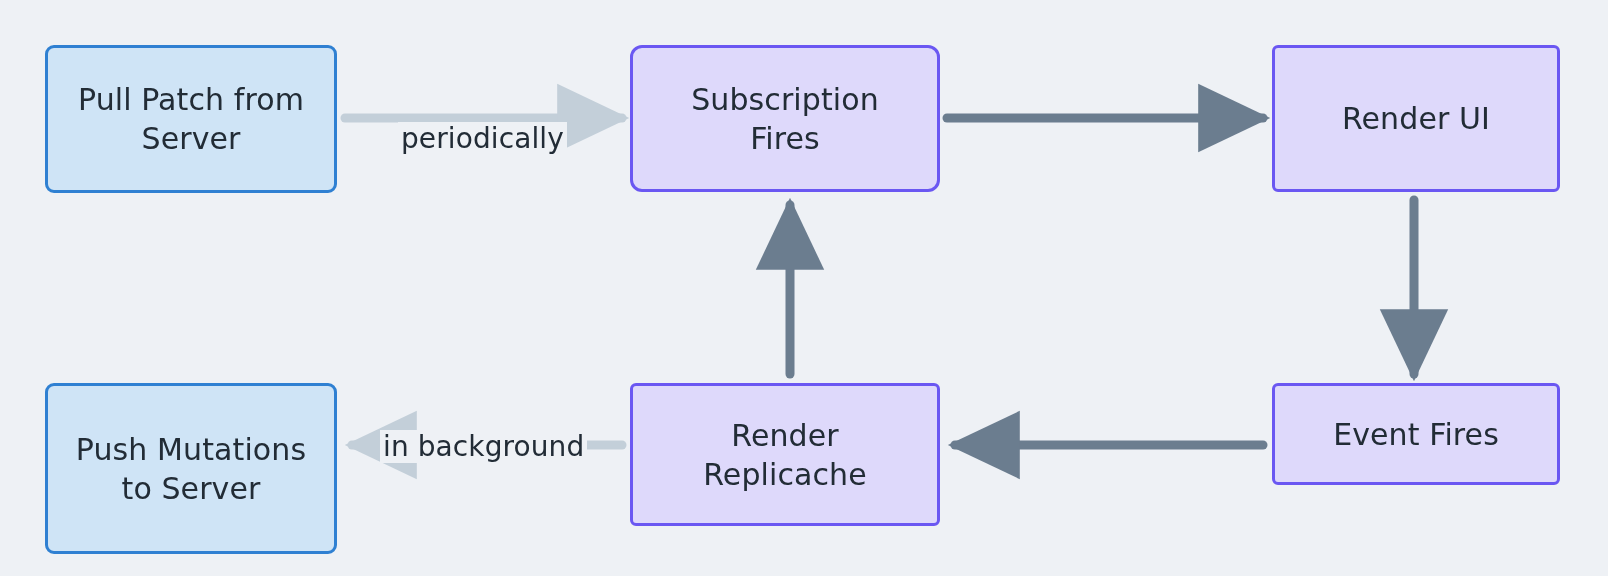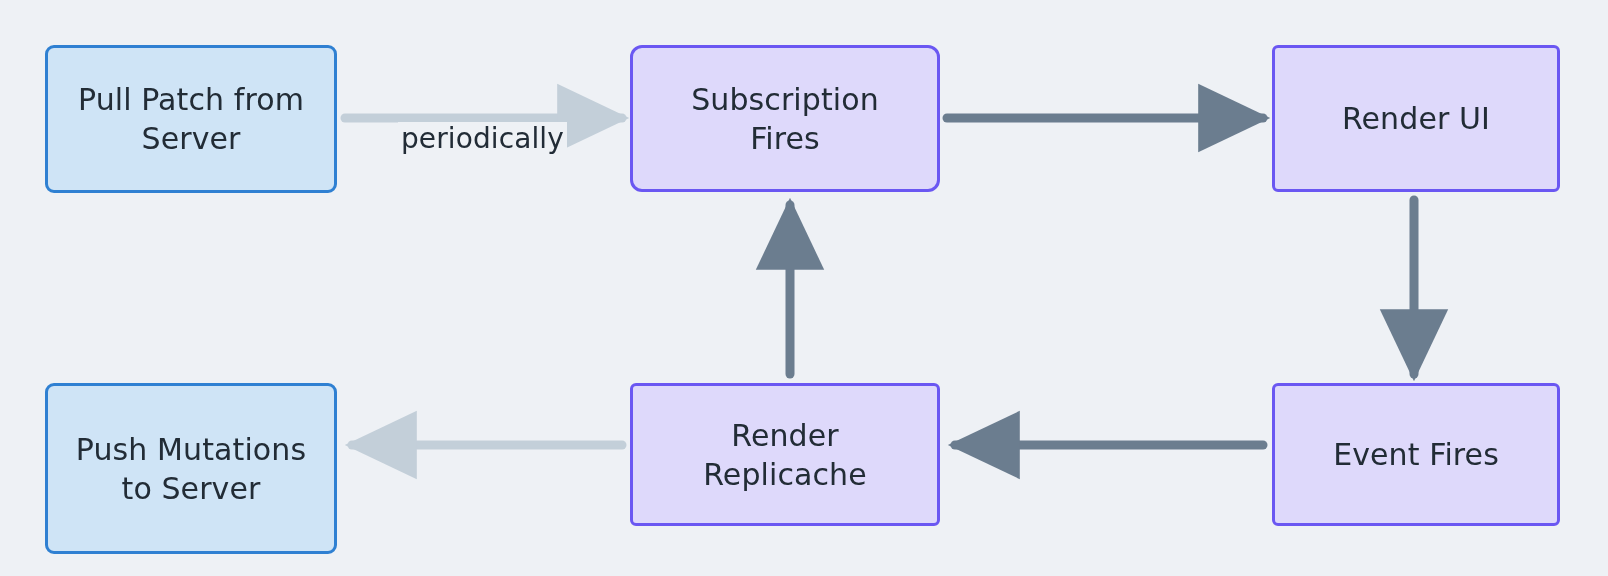--- a/index.html
+++ b/index.html
@@ -119,18 +119,19 @@
 Fires</div>
 
   <div class="node node-purple" style="left:1272px; top:45px; width:288px; height:147px;text-align:center;">Render UI</div>
 
   <div class="node node-blue" style="left:45px; top:383px; width:292px; height:171px;">Push Mutations
 to Server</div>
 
   <div class="node node-purple" style="left:630px; top:383px; width:310px; height:143px;">Render
 Replicache</div>
 
-  <div class="node node-purple" style="left:1272px; top:383px; width:288px; height:143px;">Event Fires</div>
+  <div class="node node-purple" style="left:1272px; top:383px; width:288px; height:102px;">Event Fires</div>
 
   <div class="edge-label" style="left:398px; top:103px;margin-top:19px;">periodically</div>
 
+  <div class="edge-label" style="left:380px; top:430px;">in background</div>
 
 </div>
 
 </body></html>

